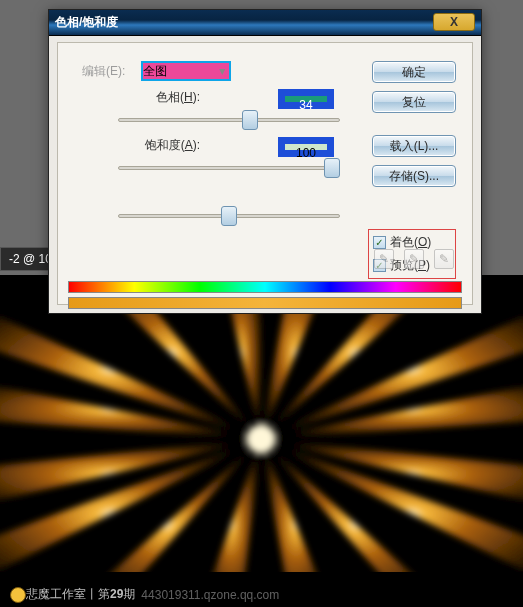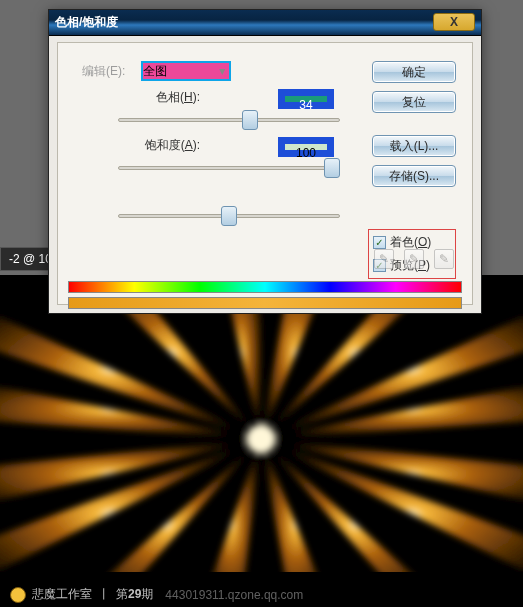--- a/index.html
+++ b/index.html
@@ -29,21 +29,21 @@
   .eye{width:20px;height:20px;border:1px solid #999;background:linear-gradient(#fdfdfd,#e5e5e5);display:flex;align-items:center;justify-content:center;color:#666;border-radius:2px}
   .eye.dis{opacity:.5}
   .checks{position:absolute;right:16px;top:186px;width:88px;border:1px solid #d44;padding:4px 4px;display:flex;flex-direction:column;gap:6px;background:#f5f3ee}
   .chk{display:flex;align-items:center;gap:4px;color:#333}
   .chk .ul{text-decoration:underline}
   .cb{width:13px;height:13px;border:1px solid #6f94b2;background:linear-gradient(#eaf3fa,#c4dced);display:flex;align-items:center;justify-content:center;color:#2c6b1d;font-size:10px}
   .spectrum{position:absolute;left:10px;right:10px;top:238px;height:12px;border:1px solid #888;background:linear-gradient(90deg,#ff0000,#ffff00,#00ff00,#00ffff,#0000ff,#ff00ff,#ff0000)}
   .result-bar{position:absolute;left:10px;right:10px;top:254px;height:12px;border:1px solid #888;background:linear-gradient(90deg,#e69a17,#f4b43a,#e69a17)}
   .starburst{position:absolute;top:314px;left:0;width:523px;height:258px;background:#000;overflow:hidden}
   .starburst svg{width:100%;height:100%}
-  .footer{position:absolute;bottom:4px;left:10px;color:#bfbfbf;display:flex;align-items:center;gap:6px}
+  .footer{position:absolute;bottom:4px;left:10px;color:#bfbfbf;display:flex;align-items:center;}
   .face{width:16px;height:16px;border-radius:50%;background:#f4c23c;border:1px solid #7a5a10;position:relative}
 </style>
 </head>
 <body>
 
 <div class="bg-gray"></div>
 <div class="doc-tab">-2 @ 10</div>
 
 <div class="dialog">
   <div class="titlebar">

